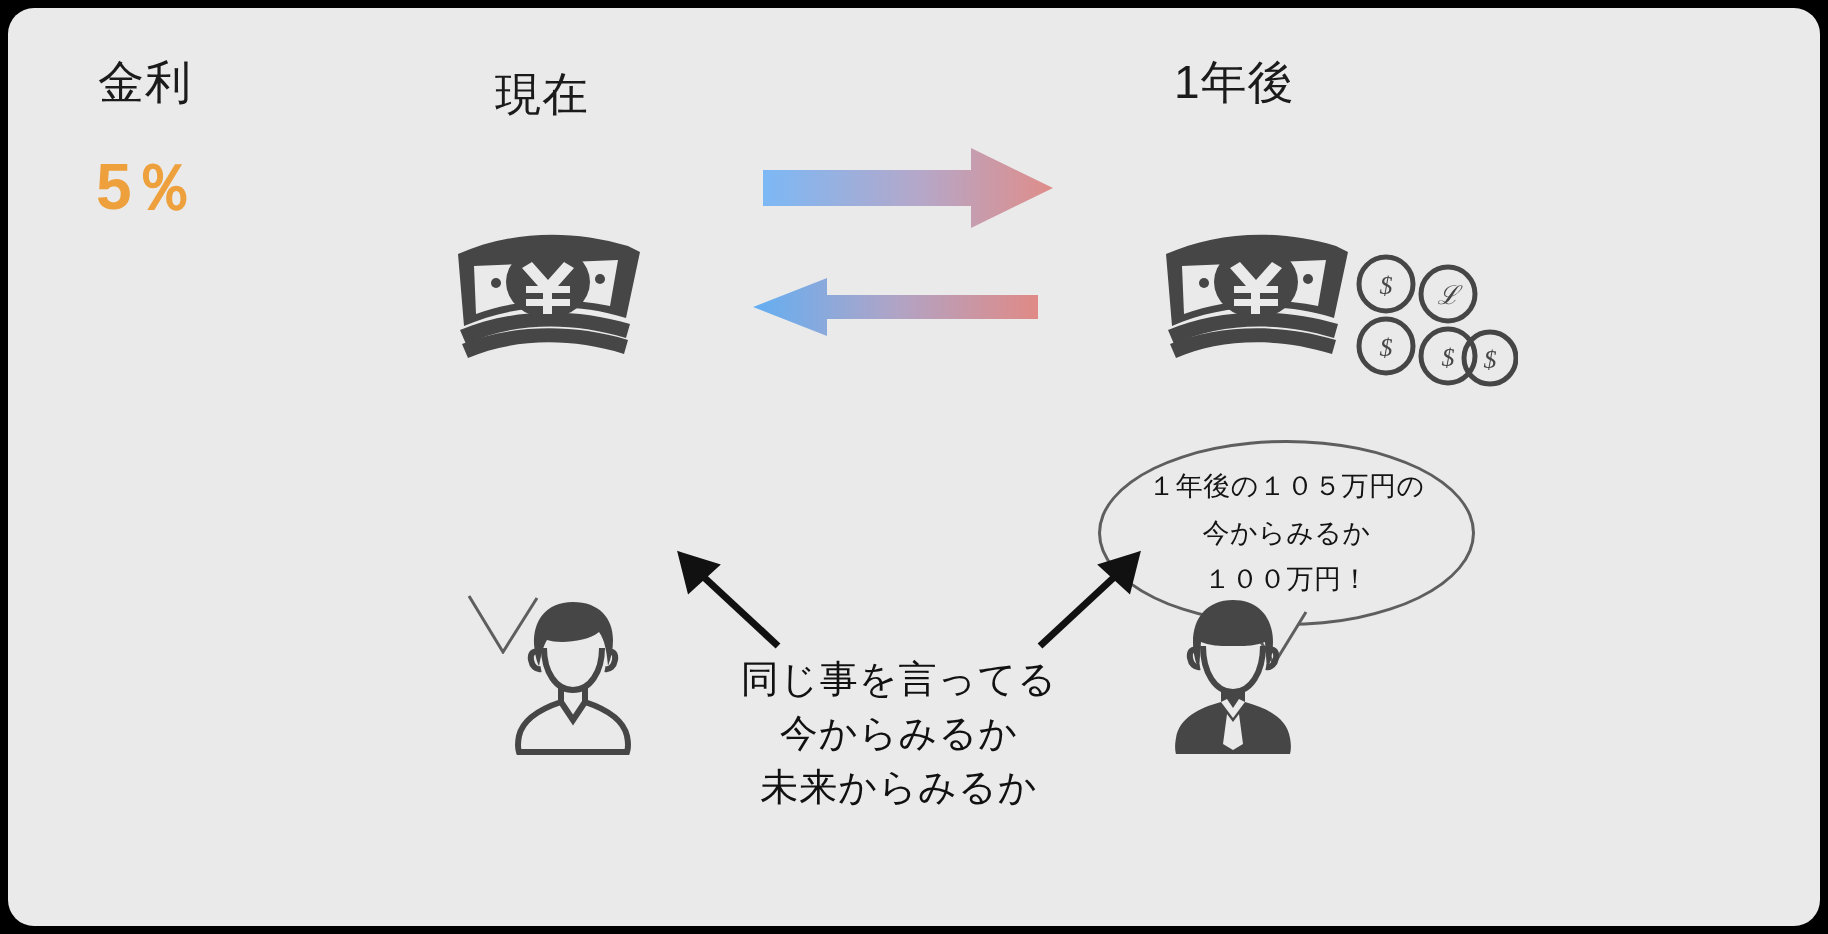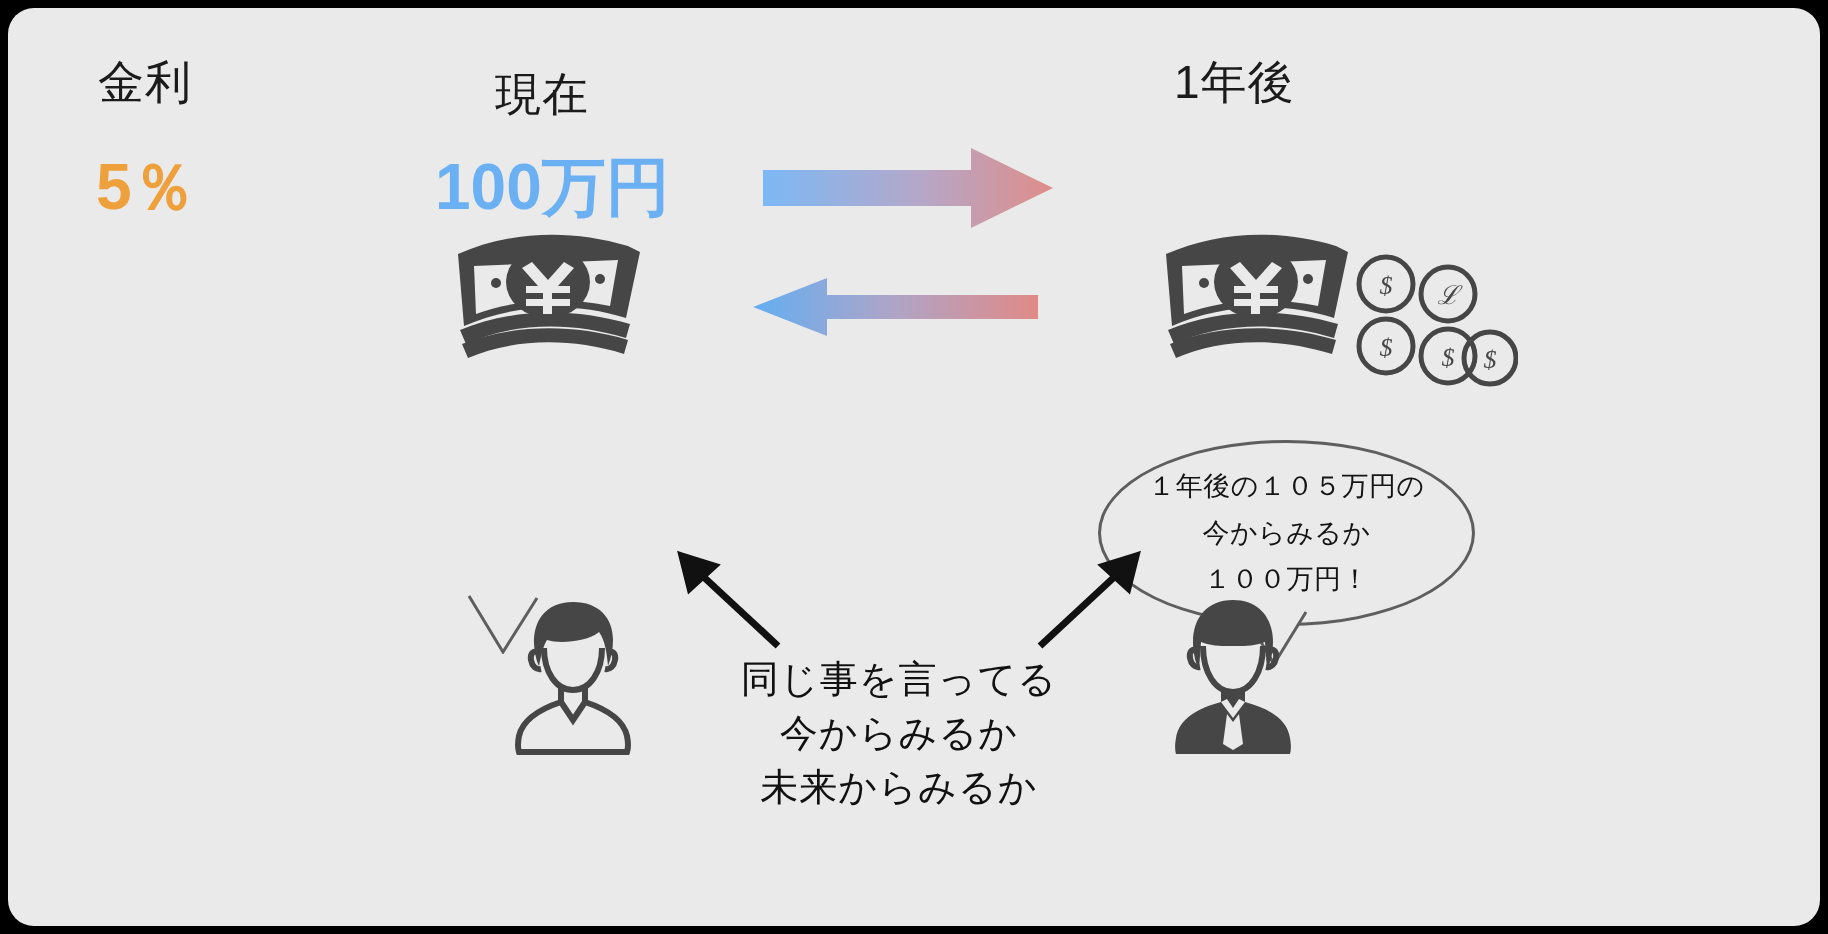--- a/index.html
+++ b/index.html
@@ -68,21 +68,20 @@
 </head>
 <body>
 
 <div id="stage">
   <div id="card">
 
     <div class="abs col-label" style="left:90px;top:44px;">金利</div>
     <div class="abs col-value v-rate" style="left:88px;top:136px;">5％</div>
 
     <div class="abs col-label" style="left:487px;top:56px;">現在</div>
-    <div class="abs col-value v-now" style="left:427px;top:136px;">100万円</div>
 
     <div class="abs col-label" style="left:1150px;top:44px;margin-left:16px;">1年後</div>
 
     <svg class="abs icon-svg" style="left:755px;top:140px;" width="290" height="80" viewBox="0 0 290 80">
       <defs>
         <linearGradient id="gradR" x1="0" y1="0" x2="1" y2="0">
           <stop offset="0%" stop-color="#7cb8f5"></stop>
           <stop offset="55%" stop-color="#b6a7c8"></stop>
           <stop offset="100%" stop-color="#df8d89"></stop>
         </linearGradient>

